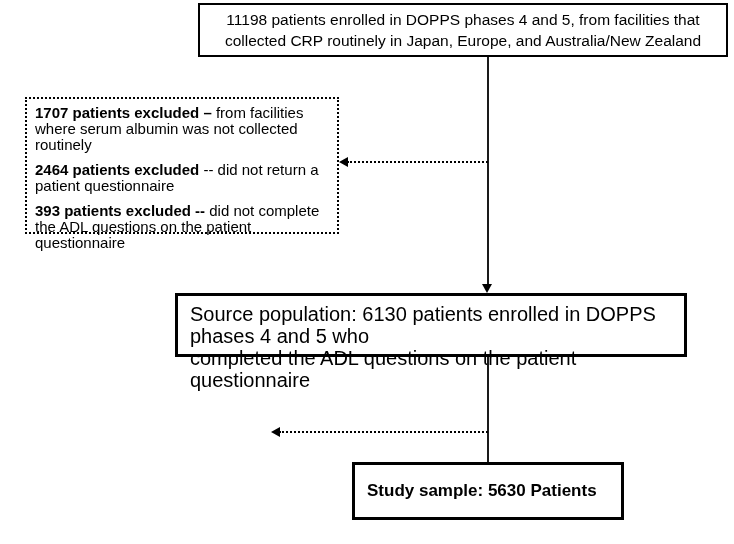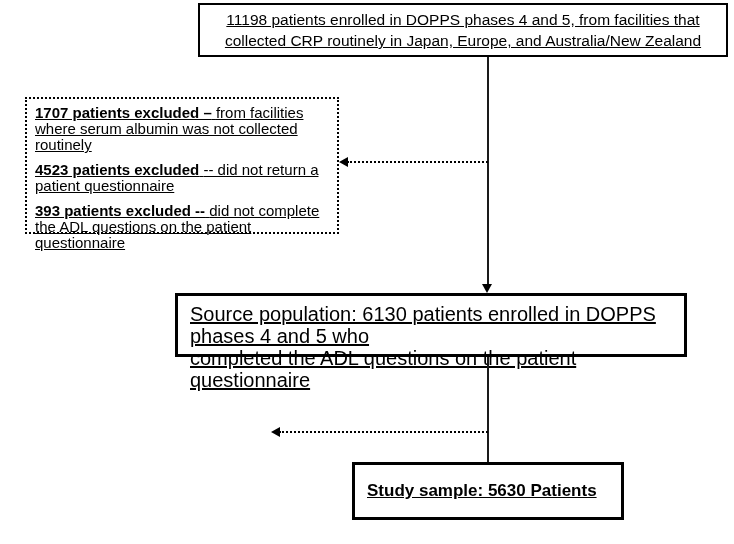--- a/index.html
+++ b/index.html
@@ -12,21 +12,20 @@
     position: relative;
     width: 734px;
     height: 544px;
     background: #ffffff;
     overflow: hidden;
   }
   .box {
     position: absolute;
     background: #ffffff;
     color: #000;
-    text-decoration: underline;
   }
   .solid2 { border: 2px solid #000; }
   .solid3 { border: 3px solid #000; }
   .dotted { border: 2px dotted #000; }
 
   
   .enroll-box {
     left: 198px; top: 3px; width: 530px; height: 54px;
     font-size: 15.5px; line-height: 21px;
     text-align: center;
@@ -118,21 +117,21 @@
 
   <div class="dashline dash1"></div>
   <div class="arrow-left aleft1"></div>
 
   <div class="box dotted excl1-box">
     <div class="para">
       <span class="b">1707 patients excluded –</span>
       <span>from facilities where serum albumin was not collected routinely</span>
     </div>
     <div class="para">
-      <span class="b">4523 patients excluded</span>
+      <span class="b">2464 patients excluded</span>
       <span>-- did not return a patient questionnaire</span>
     </div>
     <div class="para">
       <span class="b">393 patients excluded --</span>
       <span>did not complete the ADL questions on the patient questionnaire</span>
     </div>
   </div>
 
   <div class="box solid3 source-box">
     <div>Source population: 6130 patients enrolled in DOPPS phases 4 and 5 who</div>

